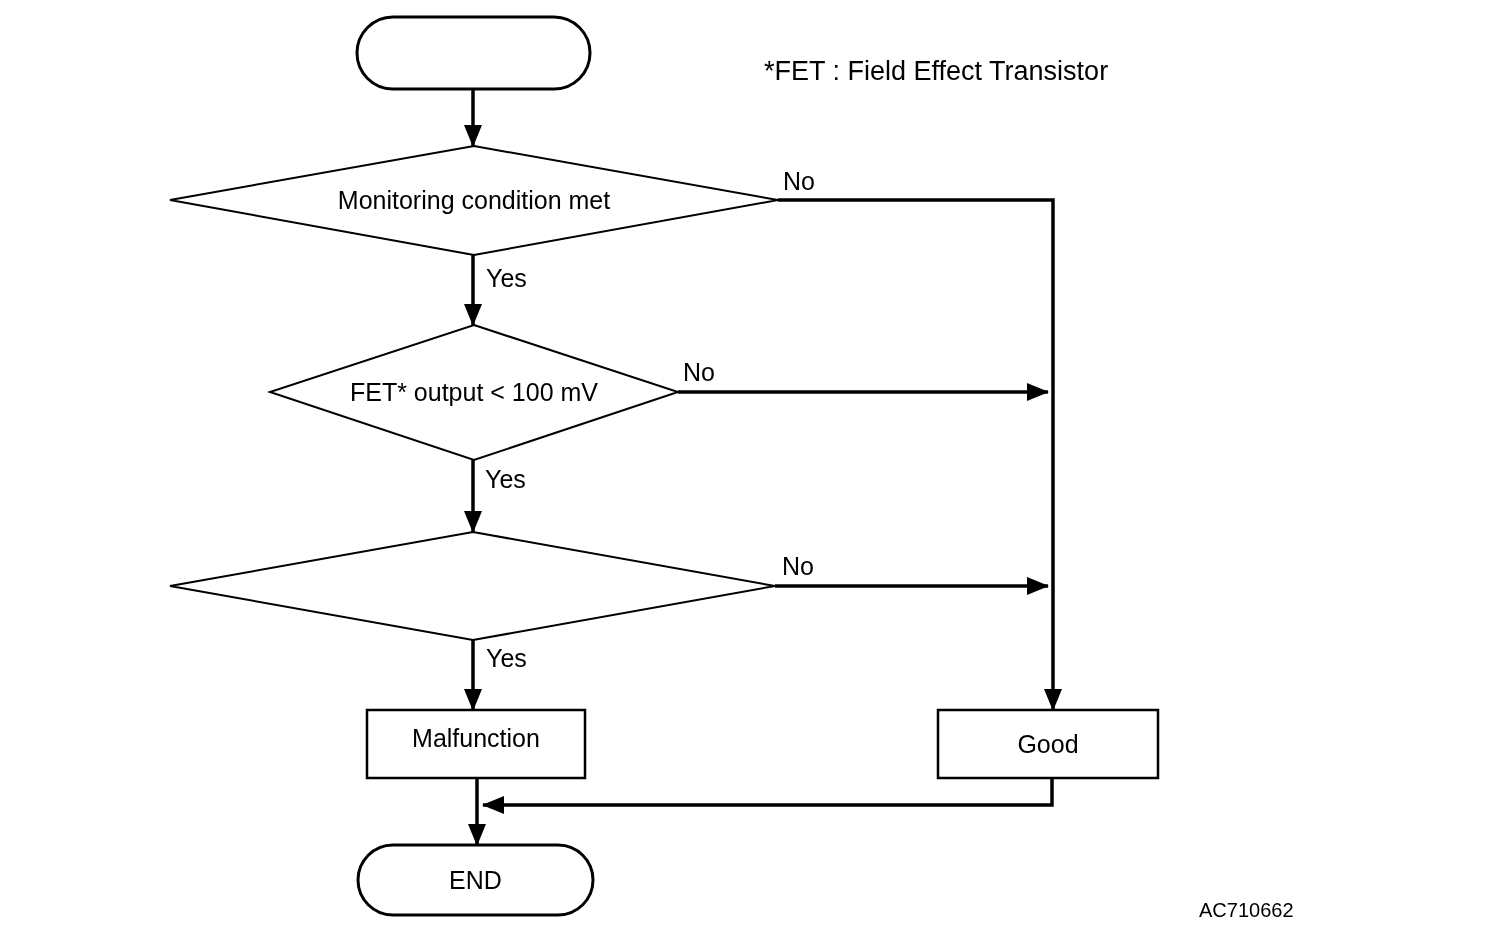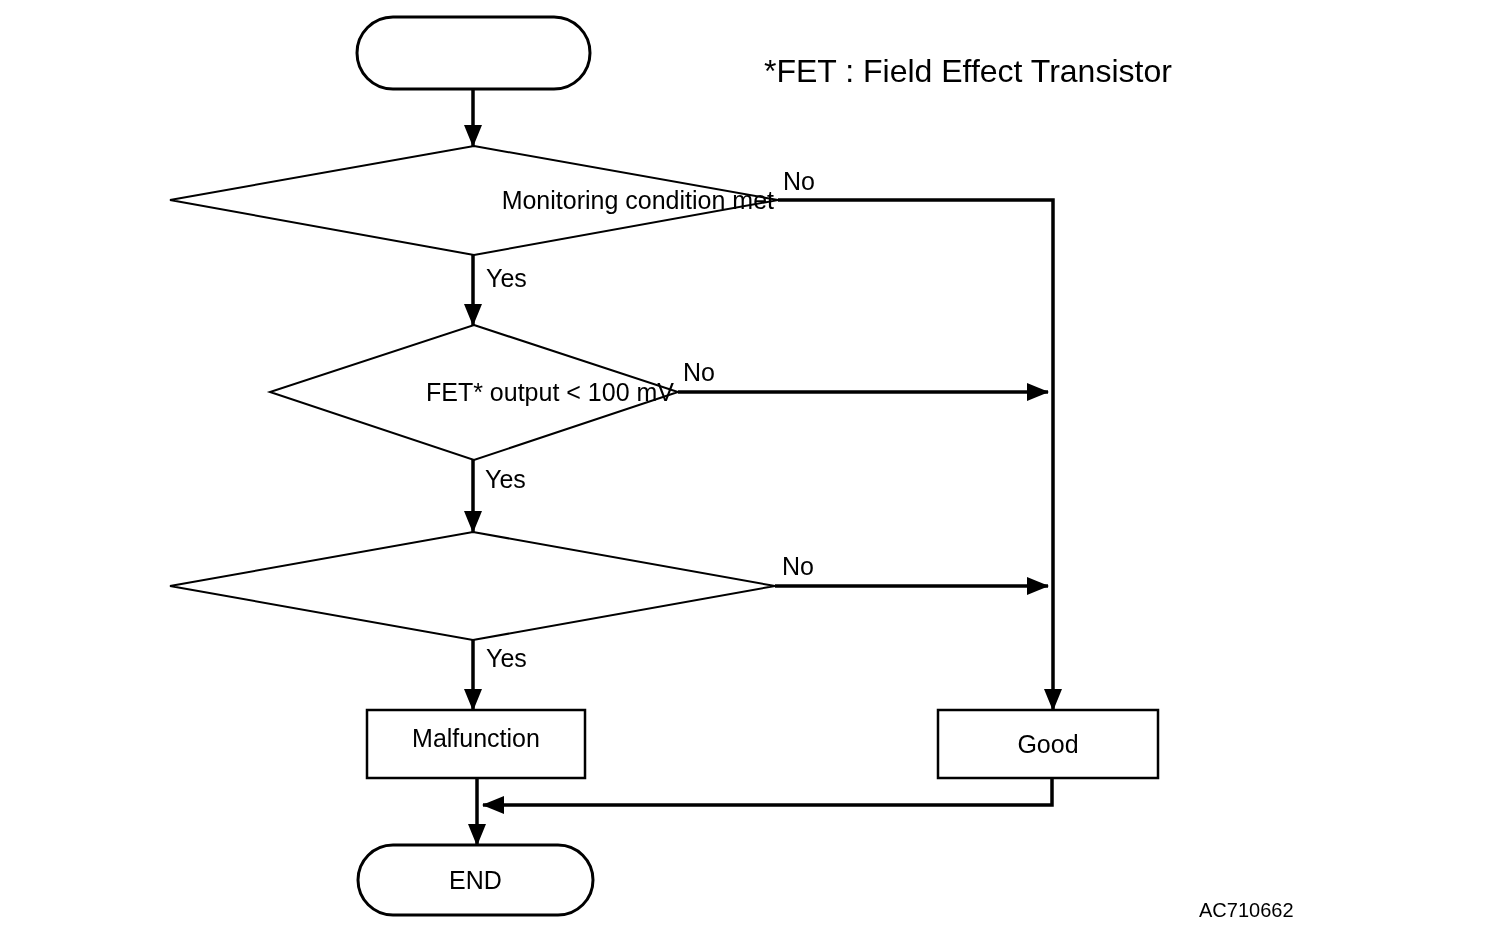--- a/index.html
+++ b/index.html
@@ -29,23 +29,23 @@
     position: absolute;
     font-size: 25px;
     line-height: 32px;
     white-space: nowrap;
   }
   .node-flex {
     position: absolute;
     display: flex; align-items: center; justify-content: center;
     font-size: 25px; white-space: nowrap;
   }
-  .center { text-align: right; }
+  .center { text-align: center; }
   .multiline { line-height: 34px; white-space: nowrap; }
-  .note  { font-size: 32px; }
+  .note  { font-size: 27px; }
   .code  { font-size: 20px; font-weight: normal; line-height: 24px; }
 </style>
 </head>
 <body>
 
 <div class="canvas">
 
   <svg width="1504" height="942" viewBox="0 0 1504 942">
     <defs>
       <marker id="arw" viewBox="0 0 22 18" markerWidth="22" markerHeight="18" refX="21" refY="9" orient="auto" markerUnits="userSpaceOnUse">

